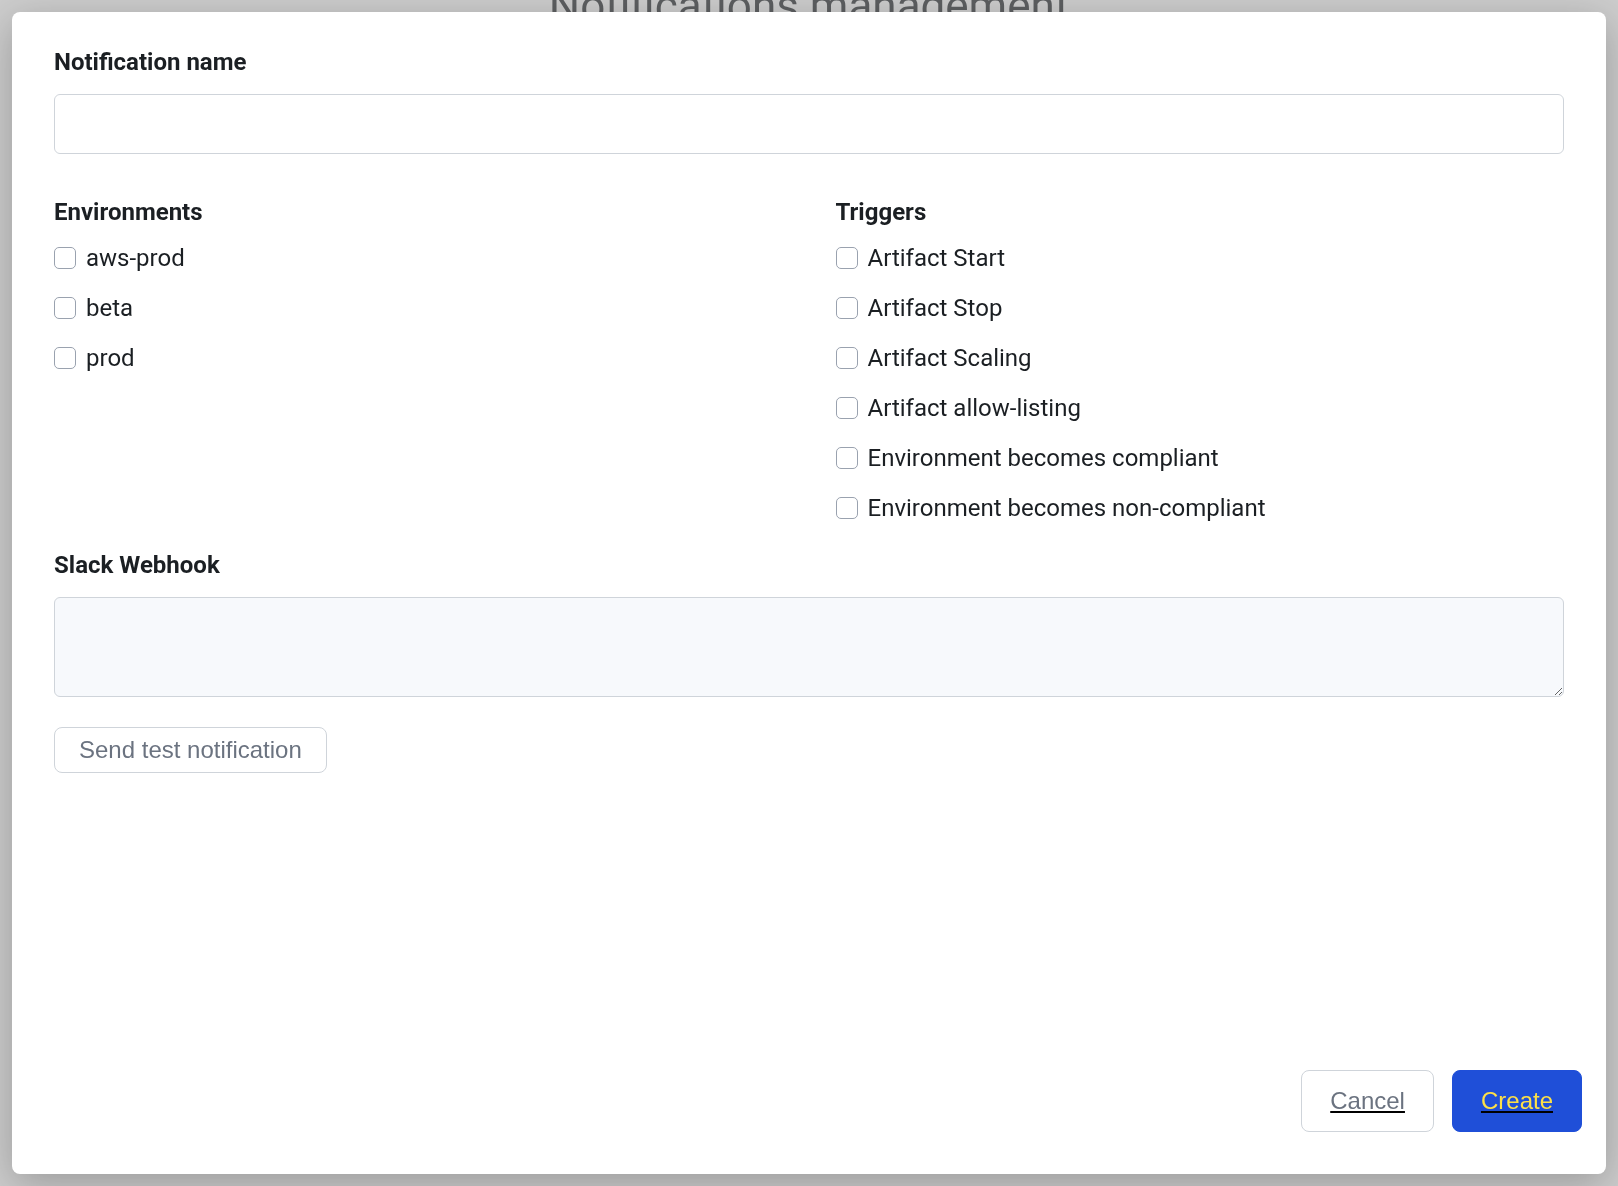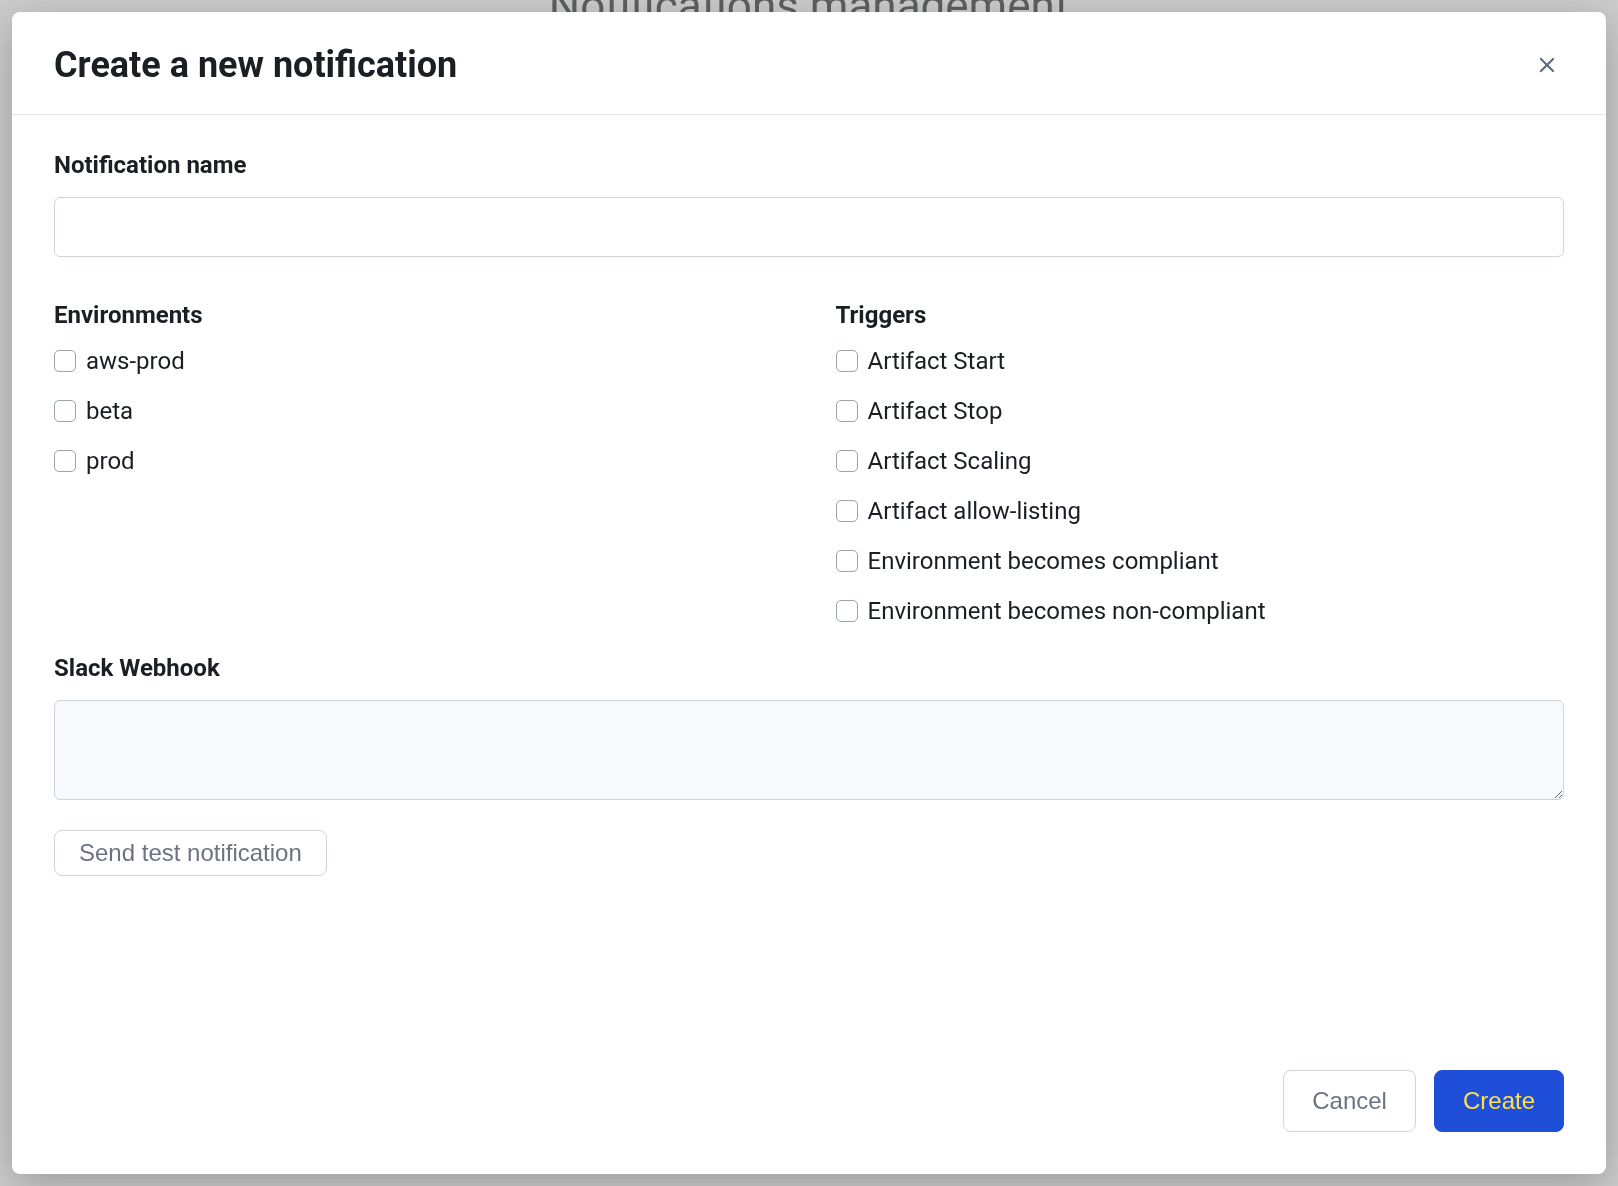--- a/index.html
+++ b/index.html
@@ -162,21 +162,22 @@
     color: #6b7380;
     background: #ffffff;
     border: 1.5px solid #cfd4da;
     border-radius: 8px;
     cursor: pointer;
   }
   .modal-footer {
     display: flex;
     justify-content: flex-end;
     gap: 18px;
-    padding: 0 42px 42px 42px;
+    padding: 0 24px 42px 42px;
+    text-decoration: underline;
   }
   .btn {
     padding: 16px 28px;
     font-size: 24px;
     font-weight: 500;
     border-radius: 8px;
     cursor: pointer;
     border: 1.5px solid transparent;
   }
   .btn-secondary {
@@ -193,28 +194,20 @@
 </head>
 <body>
 
 <div class="backdrop-page">
   <h1 class="backdrop-title">Notifications management</h1>
 </div>
 
 <div class="overlay"></div>
 
 <div class="modal">
-  <div class="modal-header">
-    <h2 class="modal-title">Create a new notification</h2>
-    <button class="close-btn" aria-label="Close">
-      <svg viewBox="0 0 24 24" fill="currentColor">
-        <path d="M18.3 5.71a1 1 0 0 0-1.41 0L12 10.59 7.11 5.7A1 1 0 1 0 5.7 7.11L10.59 12 5.7 16.89a1 1 0 1 0 1.41 1.41L12 13.41l4.89 4.89a1 1 0 0 0 1.41-1.41L13.41 12l4.89-4.89a1 1 0 0 0 0-1.4z"></path>
-      </svg>
-    </button>
-  </div>
 
   <div class="modal-body">
 
     <label class="field-label">Notification name</label>
     <input type="text" class="text-input" value="" style="">
 
     <div class="columns">
       <div class="col">
         <div class="field-label">Environments</div>
         <div class="checkbox-list">

